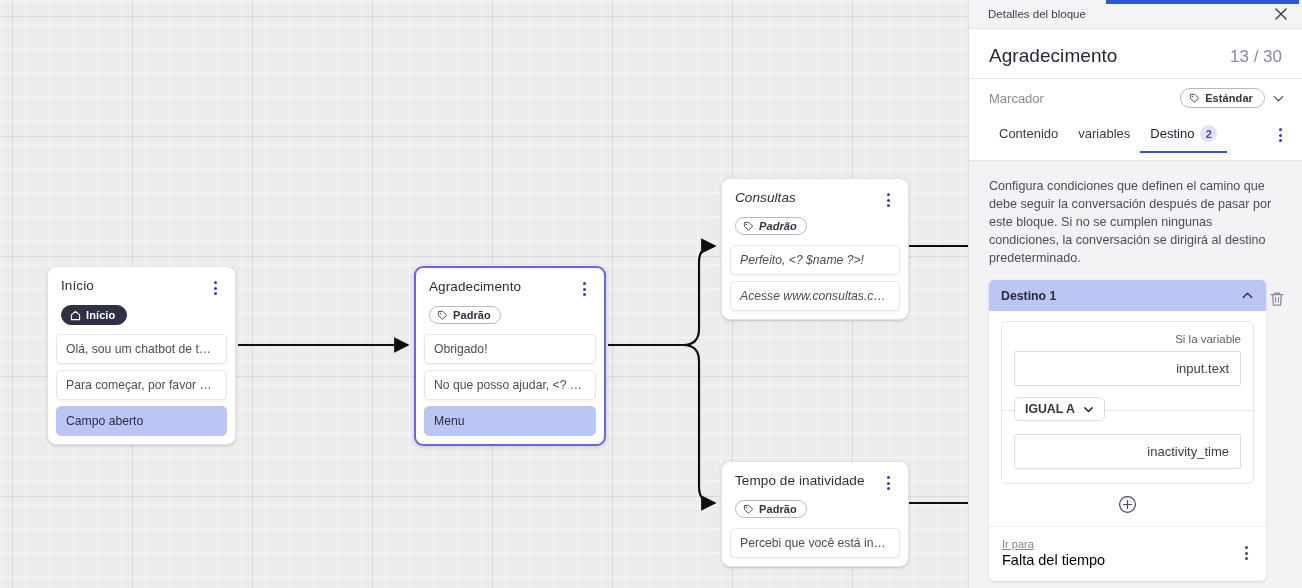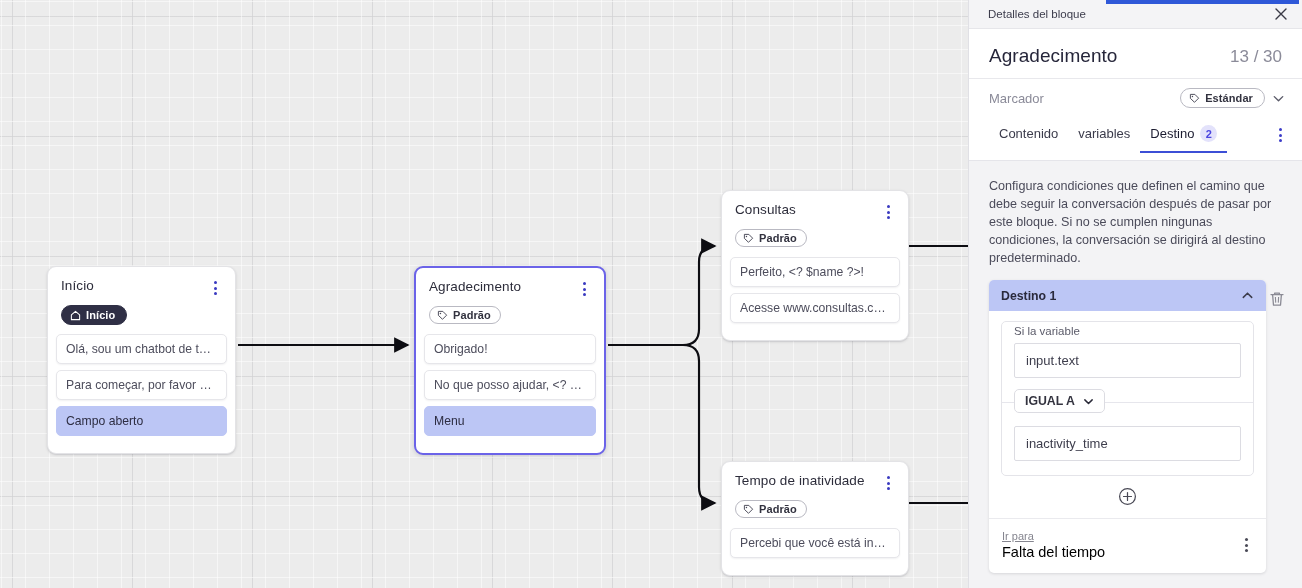--- a/index.html
+++ b/index.html
@@ -55,35 +55,35 @@
     border: 1px solid #b9b9c2; border-radius: 11px;
     padding: 2px 9px 2px 7px; margin-top: 8px;
     font-size: 11px; color: #32323f; font-weight: 700; letter-spacing: .1px;
     background: #fff;
   }
   .tag-pill.dark {
     background: #2f2f45; border-color: #2f2f45; color: #ffffff;
     border-radius: 12px; padding: 3px 11px 3px 8px; font-size: 11px;
   }
   .tag-ico { width: 11px; height: 11px; display:block; }
-  .node-body { padding: 0 8px 17px 8px; display: flex; flex-direction: column; gap: 6px; }
+  .node-body { padding: 0 8px 8px 8px; display: flex; flex-direction: column; gap: 6px; }
   .msg {
     background: #ffffff; border: 1px solid #e6e6ea; border-radius: 5px;
     padding: 7px 9px; font-size: 12.2px; color: #4d4d5c;
     white-space: nowrap; overflow: hidden; text-overflow: ellipsis;
     box-shadow: 0 1px 2px rgba(23,23,40,.06);
   }
   .msg.highlight {
     background: #bcc6f5; border-color: #bcc6f5; color: #2d2d42;
     font-weight: 400; box-shadow: none;
   }
 
   #node-inicio   { left: 47px;  top: 266px; width: 189px; }
   #node-agrade   { left: 414px; top: 266px; width: 192px; }
-  #node-consult  { left: 721px; top: 190px; width: 188px; }
+  #node-consult  { left: 721px; top: 178px; width: 188px; font-style: italic; }
   #node-inativ   { left: 721px; top: 461px; width: 188px; }
 
   
   #panel {
     position: absolute; left: 968px; top: 0; width: 334px; height: 588px;
     background: #ffffff; border-left: 1px solid #e0e0e5;
     display: flex; flex-direction: column;
   }
   #panel-topbar {
     height: 29px; background: #f4f4f6; border-bottom: 1px solid #e6e6ea;
@@ -146,21 +146,21 @@
     display: flex; align-items: center; justify-content: space-between;
     cursor: pointer;
   }
   .dest-head .lbl { font-size: 12.3px; color: #2a2a3c; font-weight: 700; }
   .trash-btn {
     position: absolute; right: 16px; top: 10px; width: 18px; height: 18px;
     cursor: pointer;
   }
   .cond-box {
     margin: 10px 12px 0 12px; border: 1px solid #e4e4e9; border-radius: 5px;
-    padding: 3px 12px 14px 12px; position: relative;
+    padding: 11px 12px 14px 12px; position: relative; text-align: right;
   }
   .cond-label { font-size: 11.5px; color: #5b5b69; margin-bottom: 6px; }
   .field {
     border: 1px solid #dcdce2; border-radius: 2px; background: #fff;
     padding: 9px 11px; font-size: 13px; color: #3d3d4c;
     white-space: nowrap; overflow: hidden; text-overflow: ellipsis;
   }
   .op-row { position: relative; margin: 11px 0 11px 0; height: 26px; }
   .op-row .rule {
     position: absolute; left: -12px; right: -12px; top: 13px;

